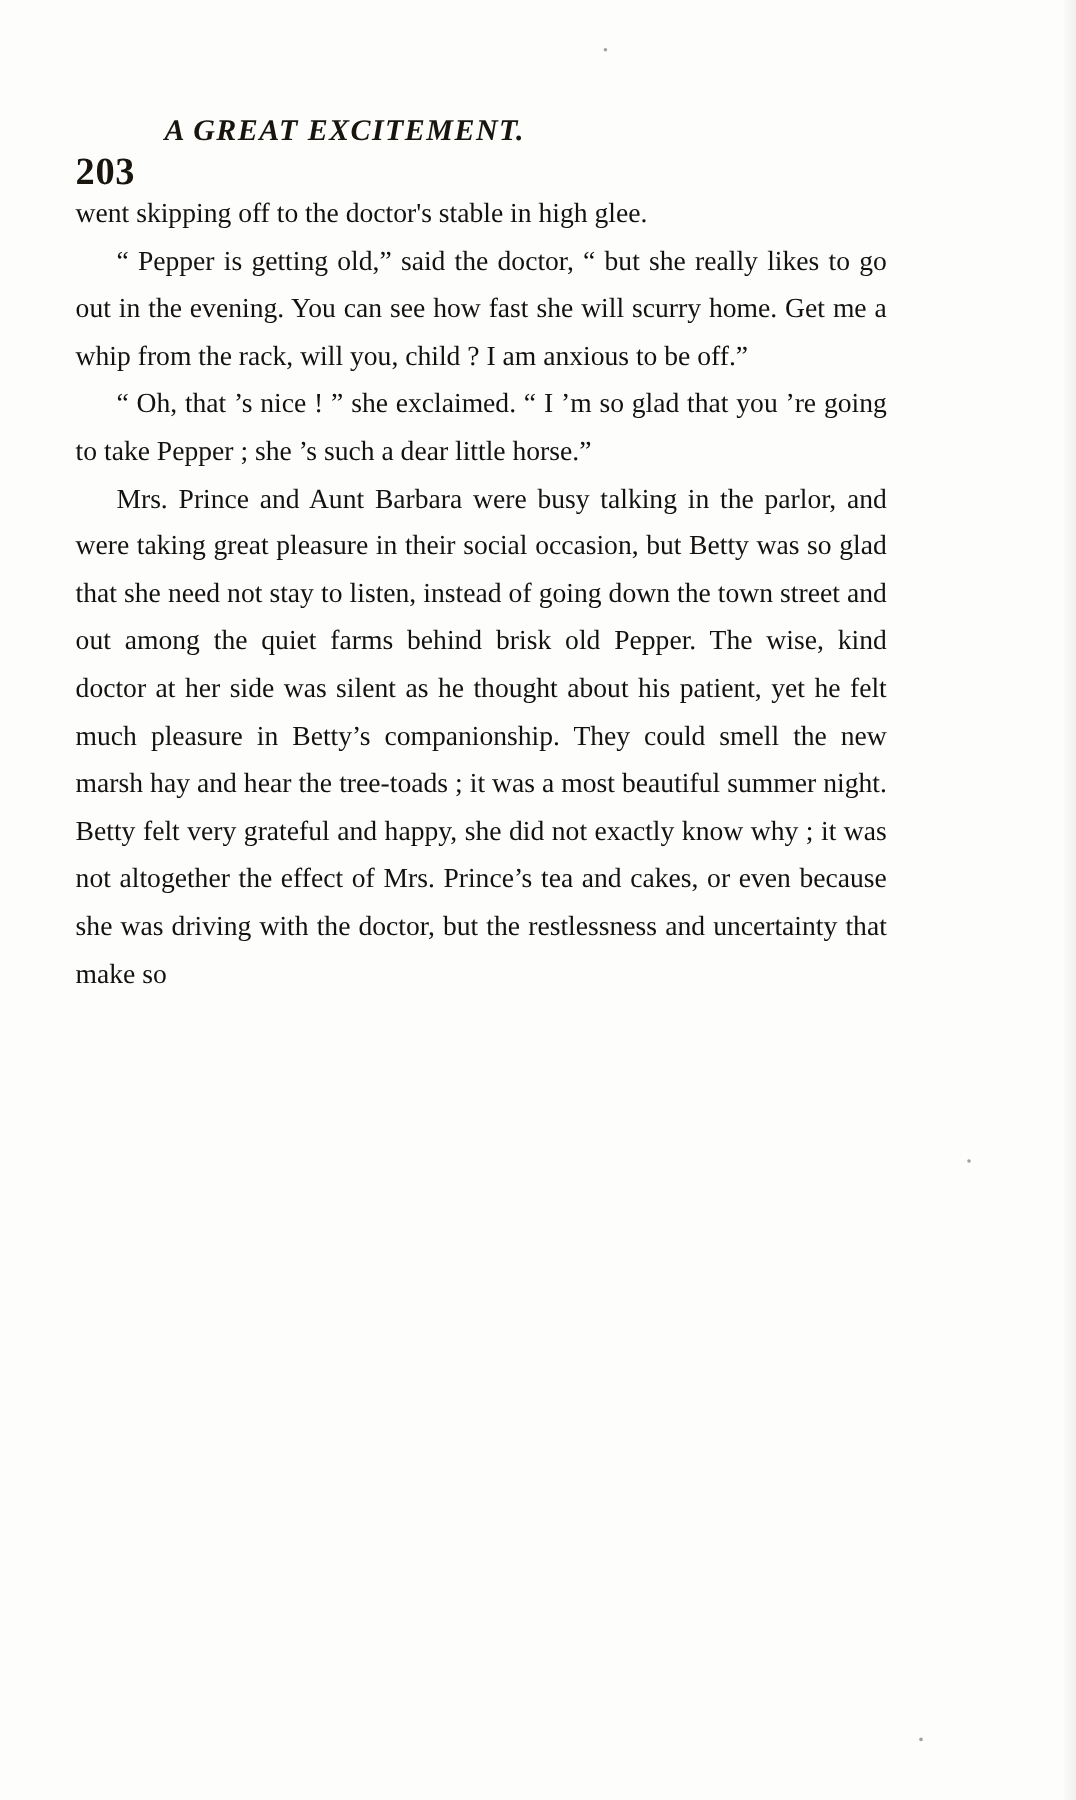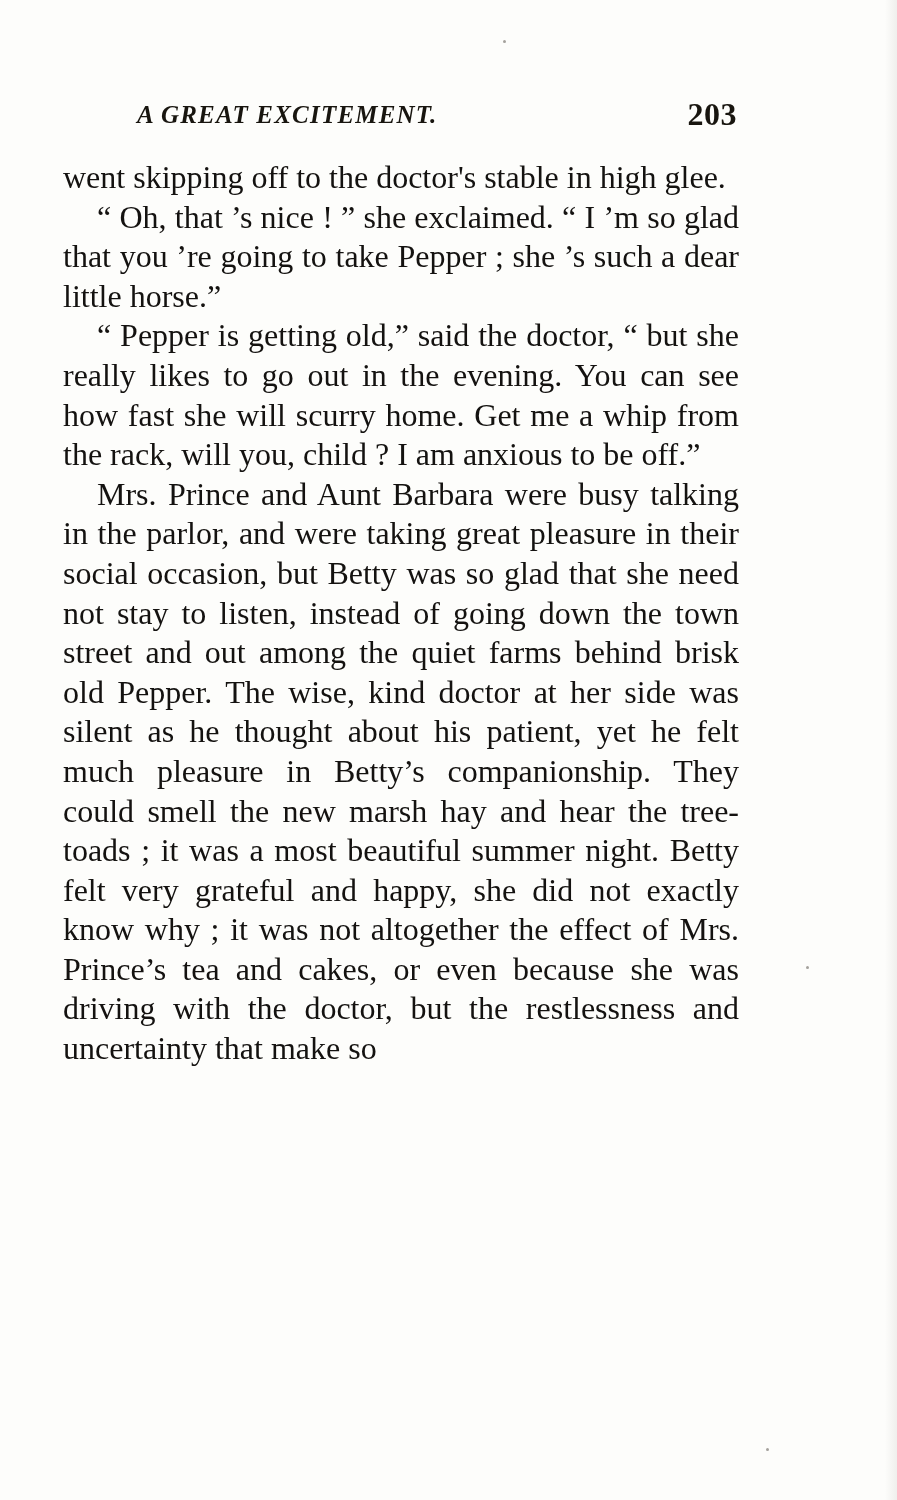--- a/index.html
+++ b/index.html
@@ -21,43 +21,44 @@
     width: 897px;
     height: 1500px;
     background: #fdfdfb;
   }
   .header {
     position: absolute;
     top: 96px;
     left: 63px;
     width: 674px;
     display: flex;
-    align-items: center;
+    align-items: flex-start;
     justify-content: space-between;
+    flex-direction: column;
   }
   .running-title {
     font-family: "Liberation Serif", serif;
     font-style: italic;
     font-weight: bold;
     font-size: 25px;
     letter-spacing: 1.2px;
     margin-left: 74px;
   }
   .folio {
     font-family: "Liberation Serif", serif;
     font-weight: bold;
     font-size: 32px;
     letter-spacing: 0.5px;
   }
   .body-text {
     position: absolute;
     top: 158px;
     left: 63px;
     width: 676px;
-    font-size: 32px;
+    font-size: 23px;
     line-height: 39.6px;
     text-align: justify;
     text-justify: inter-word;
     color: #141210;
   }
   .body-text p {
     margin: 0;
   }
   .body-text p.indent {
     text-indent: 34px;
@@ -92,22 +93,22 @@
 
 <div class="page">
 
   <div class="header">
     <div class="running-title">A GREAT EXCITEMENT.</div>
     <div class="folio">203</div>
   </div>
 
   <div class="body-text">
     <p>went skipping off to the doctor's stable in high glee.</p>
+    <p class="indent">“ Pepper is getting old,” said the doctor, “ but she really likes to go out in the evening. You can see how fast she will scurry home. Get me a whip from the rack, will you, child ? I am anxious to be off.”</p>
     <p class="indent">“ Oh, that ’s nice ! ” she exclaimed.   “ I ’m so glad that you ’re going to take Pepper ; she ’s such a dear little horse.”</p>
-    <p class="indent">“ Pepper is getting old,” said the doctor, “ but she really likes to go out in the evening. You can see how fast she will scurry home. Get me a whip from the rack, will you, child ? I am anxious to be off.”</p>
     <p class="indent">Mrs. Prince and Aunt Barbara were busy talking in the parlor, and were taking great pleasure in their social occasion, but Betty was so glad that she need not stay to listen, instead of going down the town street and out among the quiet farms behind brisk old Pepper. The wise, kind doctor at her side was silent as he thought about his patient, yet he felt much pleasure in Betty’s companionship. They could smell the new marsh hay and hear the tree-toads ; it was a most beautiful summer night. Betty felt very grateful and happy, she did not exactly know why ; it was not altogether the effect of Mrs. Prince’s tea and cakes, or even because she was driving with the doctor, but the restlessness and uncertainty that make so</p>
   </div>
 
   <div class="spot s1"></div>
   <div class="spot s2"></div>
   <div class="spot s3"></div>
   <div class="edge-shade"></div>
 
 </div>
 

